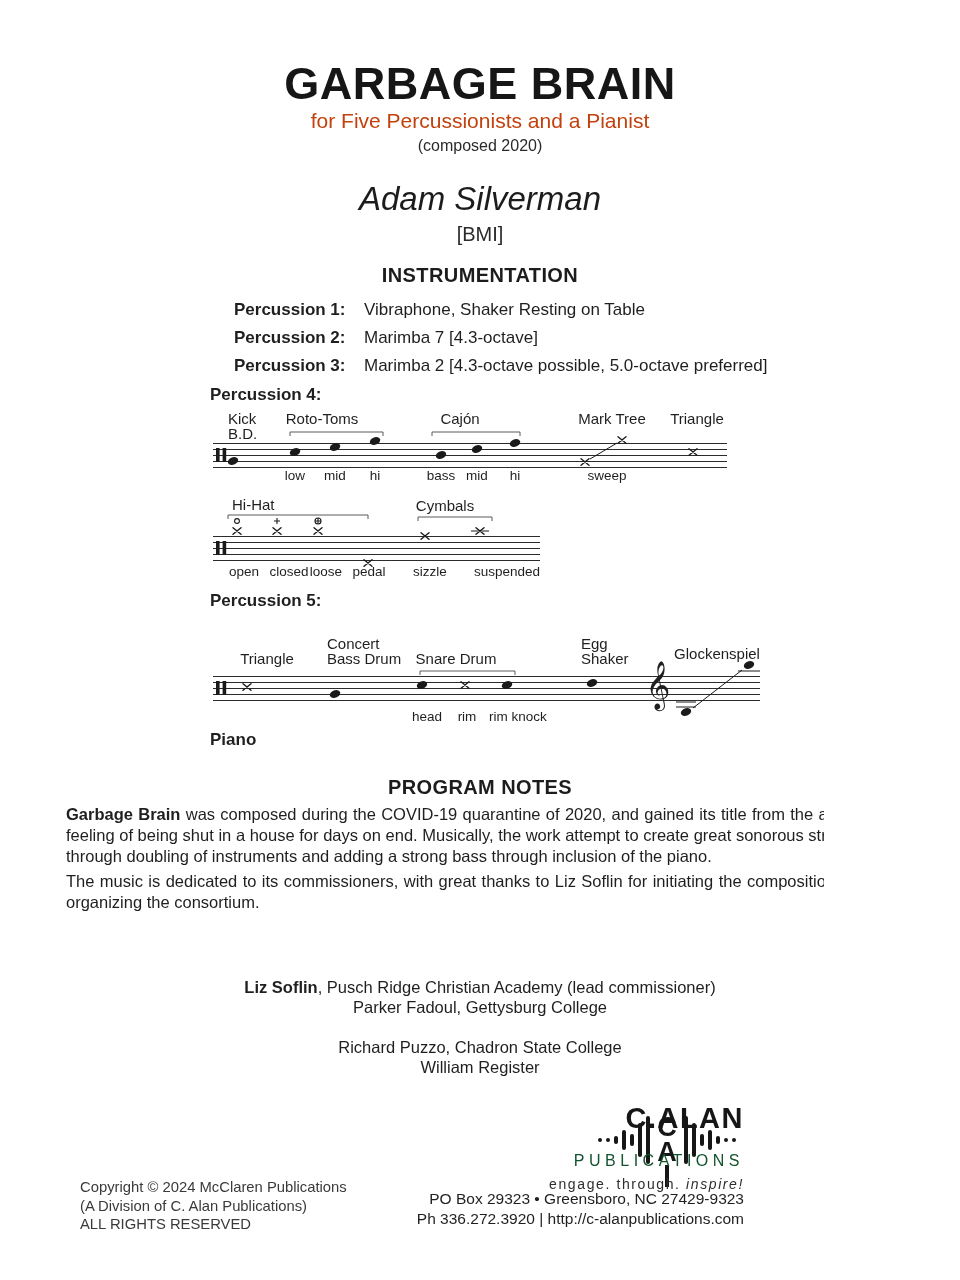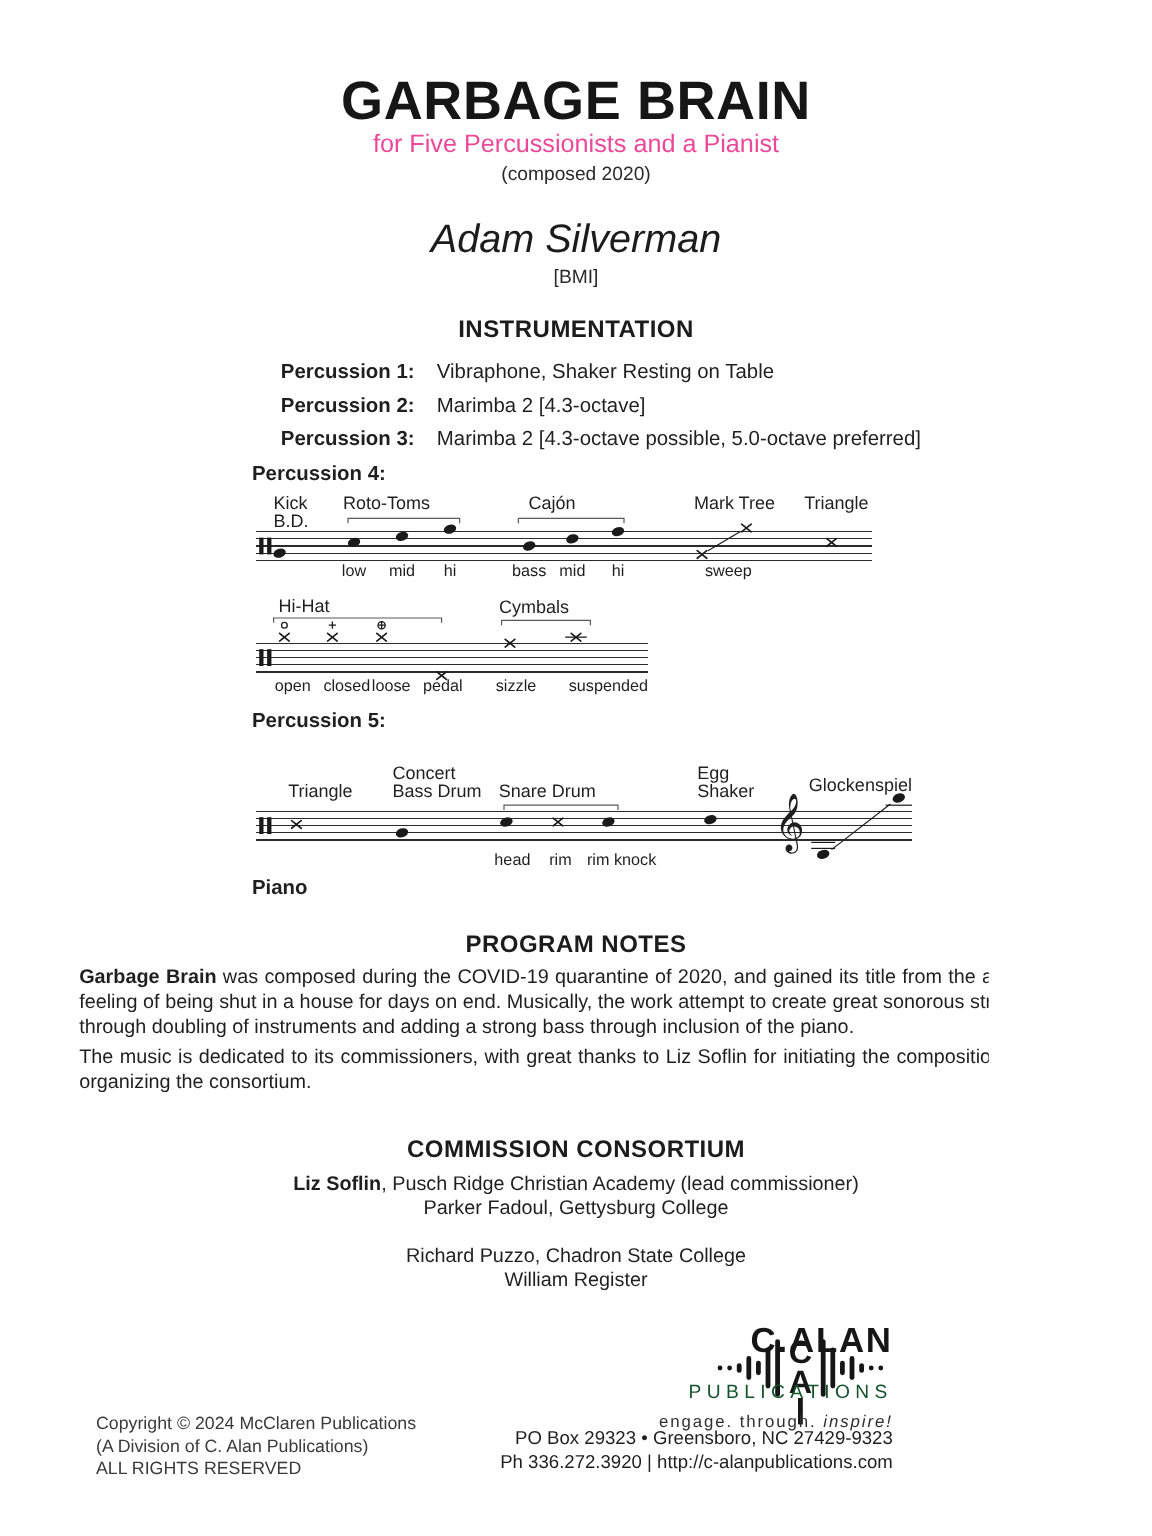--- a/index.html
+++ b/index.html
@@ -4,24 +4,24 @@
 <style>
   html,body { margin:0; padding:0; background:#ffffff; }
   .page {
     position:relative; width:824px; height:1280px; background:#ffffff;
     font-family:"Liberation Sans", sans-serif; color:#1f1f1f; overflow:hidden;
   }
   .abs { position:absolute; }
   .center { left:0; width:960px; text-align:center; }
 
   .title { font-size:45px; font-weight:700; letter-spacing:0.5px; color:#161616; }
-  .subtitle { font-size:21px; font-weight:400; color:#ec4899; }
+  .subtitle { font-size:21px; font-weight:400; color:#c2410c; }
   .composed { font-size:16px; color:#2a2a2a; }
   .composer { font-size:33px; font-style:italic; color:#1c1c1c; }
-  .bmi { font-size:16px; color:#2a2a2a; }
+  .bmi { font-size:20px; color:#2a2a2a; }
 
   .section-heading { font-size:20px; font-weight:700; letter-spacing:0.4px; color:#1c1c1c; }
 
   .instr-row { left:210px; width:700px; display:flex; font-size:17px; }
   .instr-row .lbl { width:130px; font-weight:600; flex:none;margin-left:24px; }
   .instr-row .val { font-weight:400; }
   .perc-label { left:210px; font-size:17px; font-weight:600; }
 
   svg text { font-family:"Liberation Sans", sans-serif; fill:#1f1f1f; }
   .slabel { font-size:15px; }
@@ -72,21 +72,21 @@
   <div class="abs center bmi" style="top:223px">[BMI]</div>
 
   <div class="abs center section-heading" style="top:264px">INSTRUMENTATION</div>
 
   <div class="abs instr-row" style="top:300px">
     <span class="lbl">Percussion 1:</span>
     <span class="val">Vibraphone, Shaker Resting on Table</span>
   </div>
   <div class="abs instr-row" style="top:328px">
     <span class="lbl">Percussion 2:</span>
-    <span class="val">Marimba 2 [4.3-octave]</span>
+    <span class="val">Marimba 7 [4.3-octave]</span>
   </div>
   <div class="abs instr-row" style="top:356px">
     <span class="lbl">Percussion 3:</span>
     <span class="val">Marimba 2 [4.3-octave possible, 5.0-octave preferred]</span>
   </div>
   <div class="abs perc-label" style="top:385px">Percussion 4:</div>
 
   <svg class="abs" style="left:210px;top:403px" width="530" height="82" viewBox="0 0 530 82">
     <g shape-rendering="crispEdges">
       <line class="staffline" x1="3" y1="40" x2="517" y2="40"></line>
@@ -241,21 +241,20 @@
   </svg>
 
   <div class="abs perc-label" style="top:730px">Piano</div>
 
   <div class="abs center section-heading" style="top:776px">PROGRAM NOTES</div>
   <div class="abs para" style="top:804px">
     <span class="lead-bold">Garbage Brain</span><span> was composed during the COVID-19 quarantine of 2020, and gained its title from the addled feeling of being shut in a house for days on end. Musically, the work attempt to create great sonorous strength through doubling of instruments and adding a strong bass through inclusion of the piano.</span>
   </div>
   <div class="abs para" style="top:871px">The music is dedicated to its commissioners, with great thanks to Liz Soflin for initiating the composition and organizing the consortium.</div>
 
-  <div class="abs center section-heading" style="top:947px">COMMISSION CONSORTIUM</div>
   <div class="abs center commission-line" style="top:977px">
     <span class="lead-bold">Liz Soflin</span><span>, Pusch Ridge Christian Academy (lead commissioner)</span>
   </div>
   <div class="abs center commission-line" style="top:997px">Parker Fadoul, Gettysburg College</div>
   <div class="abs center commission-line" style="top:1037px">Richard Puzzo, Chadron State College</div>
   <div class="abs center commission-line" style="top:1057px">William Register</div>
 
   <div class="abs copyright" style="top:1178px">
     <div>Copyright © 2024 McClaren Publications</div>
     <div>(A Division of C. Alan Publications)</div>

